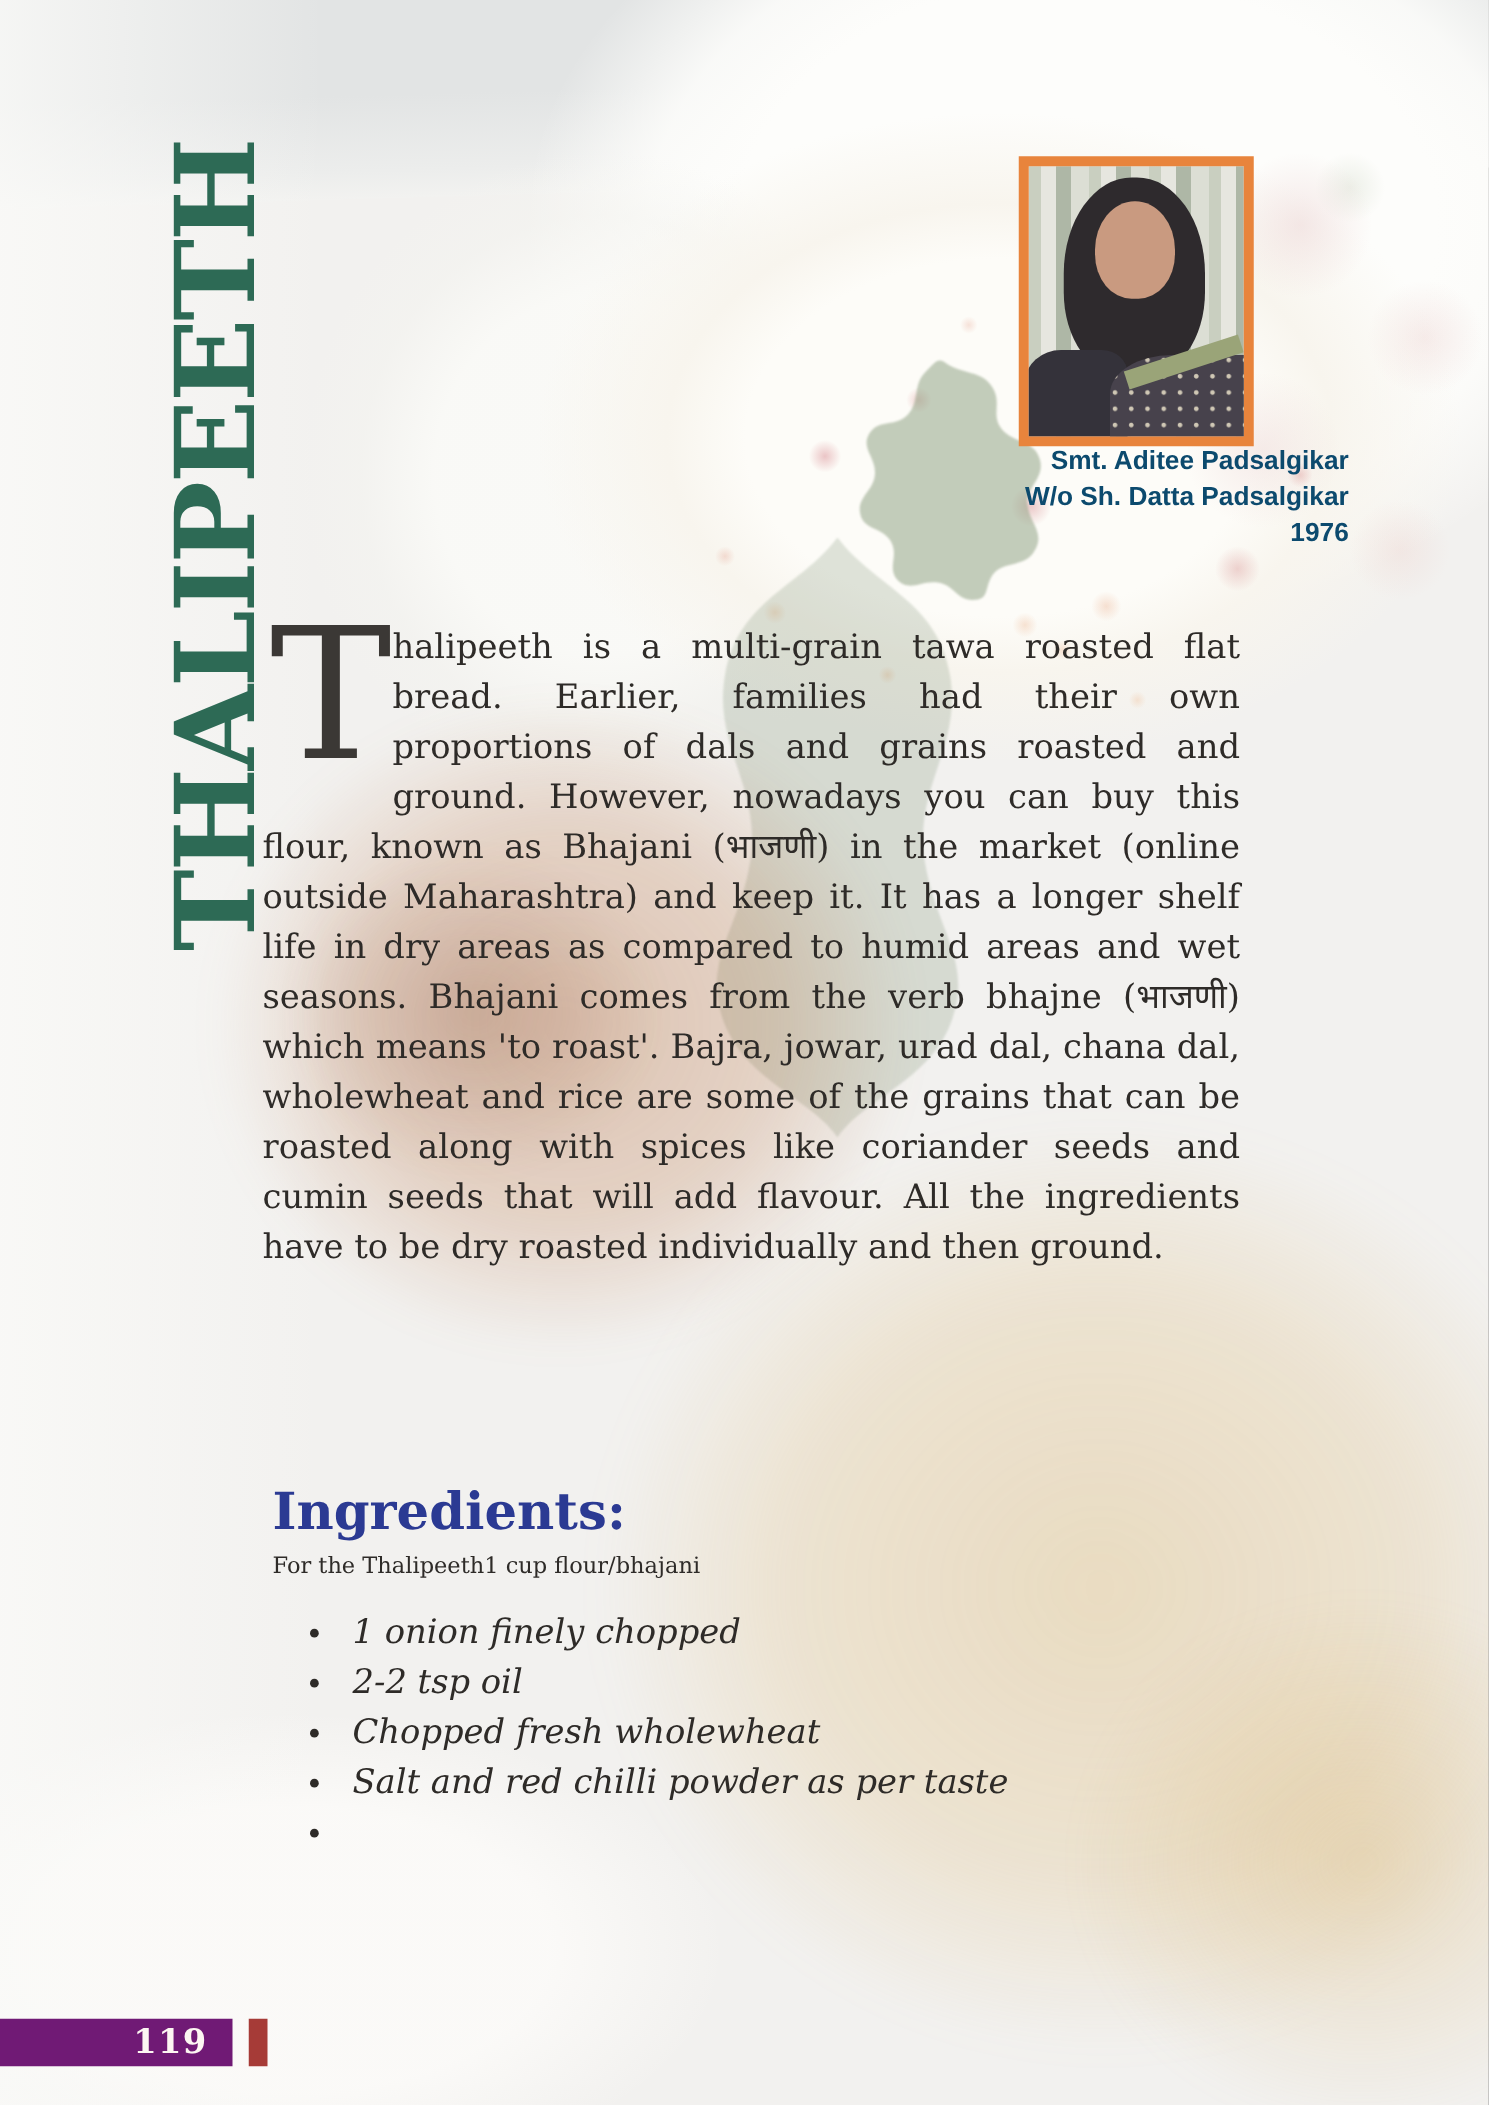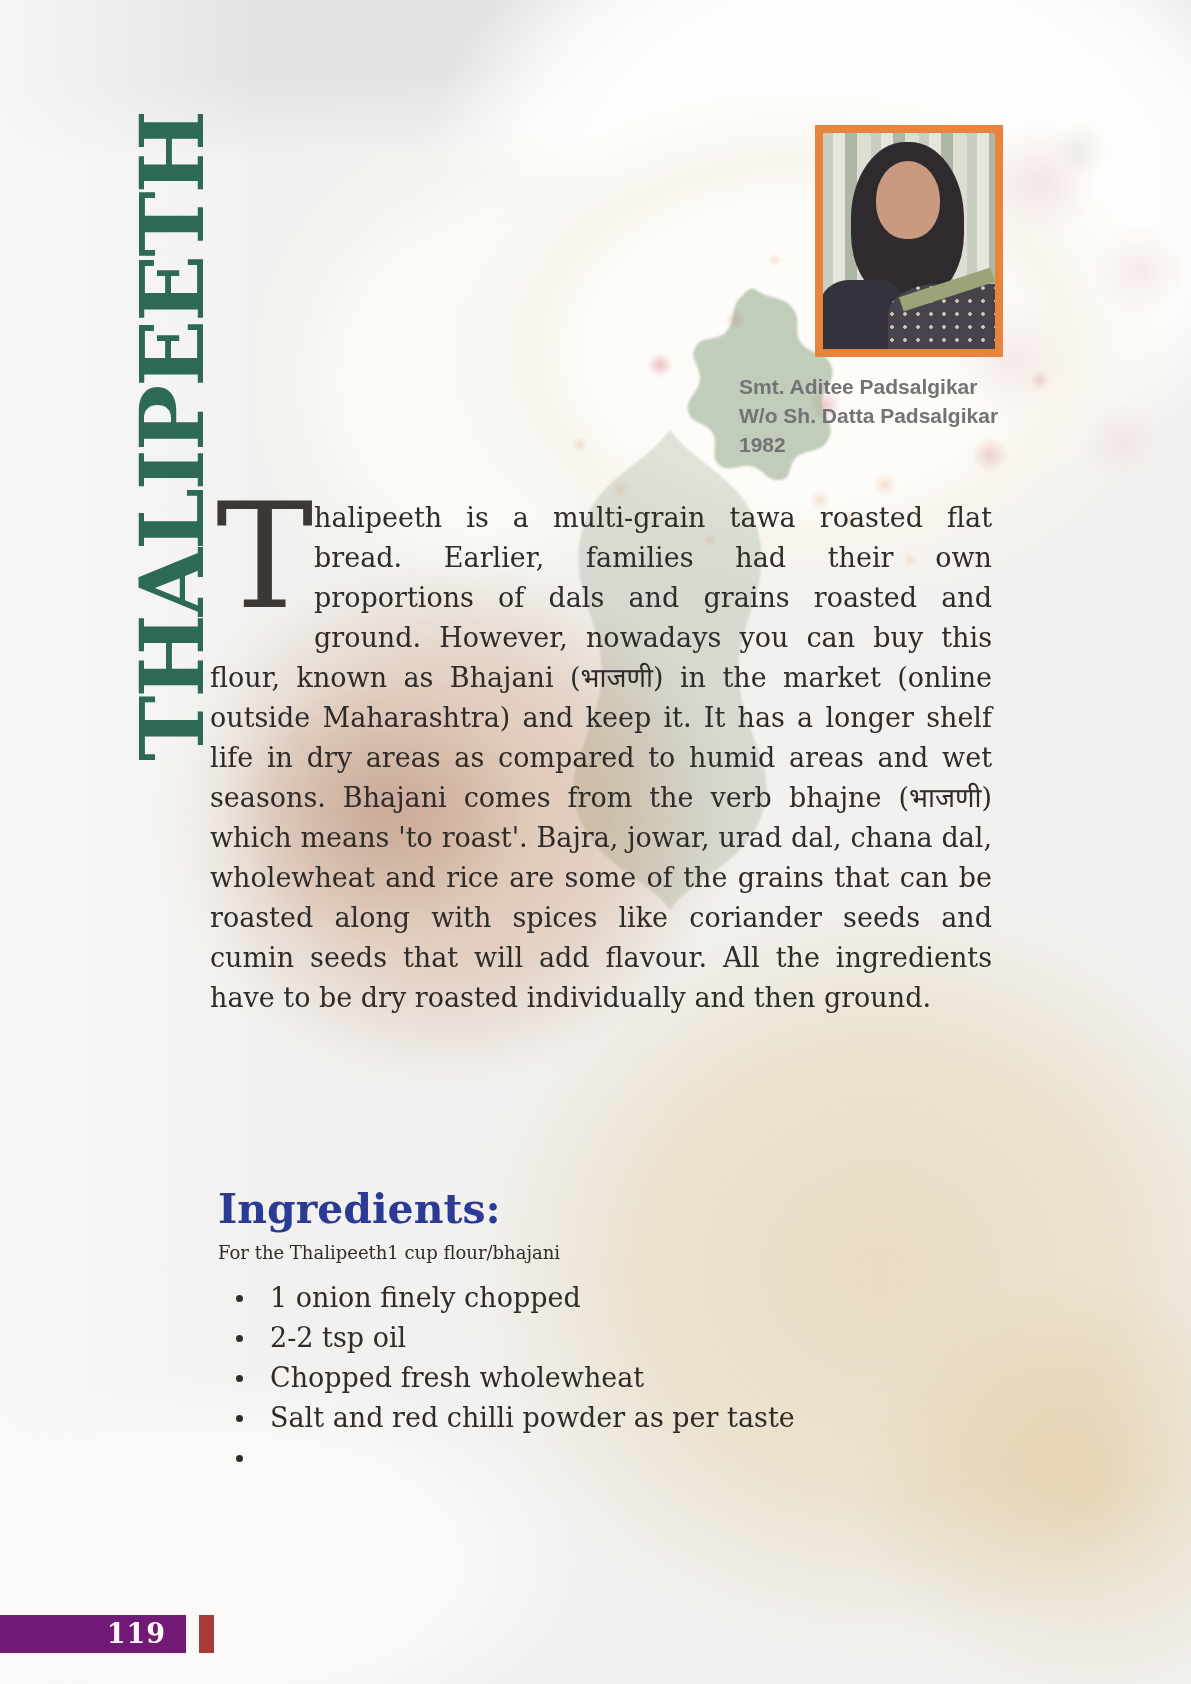--- a/index.html
+++ b/index.html
@@ -106,42 +106,42 @@
   .ph-hair{top:4%; left:16%; width:66%; height:74%; background:#2e2a2d; border-radius:48% 48% 42% 42%;}
   .ph-face{top:13%; left:31%; width:37%; height:36%; background:#c99a80; border-radius:50% 50% 46% 46%;}
   .ph-jacket{bottom:-2%; left:-2%; width:48%; height:34%; background:#34323a; border-radius:35% 25% 0 0;}
   .ph-sari{
     bottom:-2%; right:-2%; width:64%; height:32%; background:#47424c; border-radius:45% 0 0 0;
     background-image:radial-gradient(circle at 4px 4px, rgba(222,214,192,.9) 1.5px, transparent 2.2px);
     background-size:13px 13px;
   }
   .ph-border-sari{bottom:24%; right:0; width:56%; height:7%; background:#9aa478; transform:rotate(-18deg);}
   .caption{
-    position:absolute; top:372px; left:739px; width:340px;
+    position:absolute; top:354px; left:739px; width:340px;
     font-family:"Liberation Sans", sans-serif; font-weight:bold;
-    font-size:21px; line-height:29px; text-align:left; color:#737373;
+    font-size:21px; line-height:29px; text-align:right; color:#0c4a6e;
   }
   
   .article{
     position:absolute; top:498px; left:210px; width:782px;
     font-size:27px; line-height:40px; color:#2e2b28;
     text-align:justify;
   }
   .article p{margin:0;}
   .dropcap{
     float:left; width:90px; height:120px; margin:6px 8px 0 6px;
     font-size:146px; line-height:104px; color:#3b3835; font-weight:normal;
   }
   
   .ingredients{position:absolute; top:1192px; left:210px; width:620px; color:#2e2b28;}
   .ing-head{
     margin:0 0 10px 8px; font-size:41px; line-height:34px; font-weight:bold; color:#2b3a93;
   }
   .ing-sub{margin:0 0 8px 8px; font-size:18px; line-height:34px;}
-  .ing-list{list-style:none; margin:4px; padding:0;}
+  .ing-list{list-style:none; margin:16px; padding:0;font-style:italic;}
   .ing-list li{
     position:relative; padding-left:56px; font-size:27px; line-height:40px;
   }
   .ing-list li .dot{
     position:absolute; left:22px; top:17px; width:7px; height:7px;
     border-radius:50%; background:#2e2b28;
   }
   
   .footer{position:absolute; top:1615px; left:0; height:38px; display:flex; align-items:stretch;}
   .folio-bar{
@@ -184,21 +184,21 @@
   <div class="photo">
     <div class="ph-hair"></div>
     <div class="ph-face"></div>
     <div class="ph-jacket"></div>
     <div class="ph-sari"></div>
     <div class="ph-border-sari"></div>
   </div>
   <div class="caption">
     <div>Smt. Aditee Padsalgikar</div>
     <div>W/o Sh. Datta Padsalgikar</div>
-    <div>1982</div>
+    <div>1976</div>
   </div>
 
   <div class="article">
     <p><span class="dropcap">T</span><span>halipeeth is a multi-grain tawa roasted flat bread. Earlier, families had their own proportions of dals and grains roasted and ground. However, nowadays you can buy this flour, known as Bhajani (भाजणी) in the market (online outside Maharashtra) and keep it. It has a longer shelf life in dry areas as compared to humid areas and wet seasons. Bhajani comes from the verb bhajne (भाजणी) which means 'to roast'. Bajra, jowar, urad dal, chana dal, wholewheat and rice are some of the grains that can be roasted along with spices like coriander seeds and cumin seeds that will add flavour. All the ingredients have to be dry roasted individually and then ground.</span></p>
   </div>
 
   <div class="ingredients">
     <h2 class="ing-head">Ingredients:</h2>
     <p class="ing-sub">For the Thalipeeth1 cup flour/bhajani</p>
     <ul class="ing-list">

